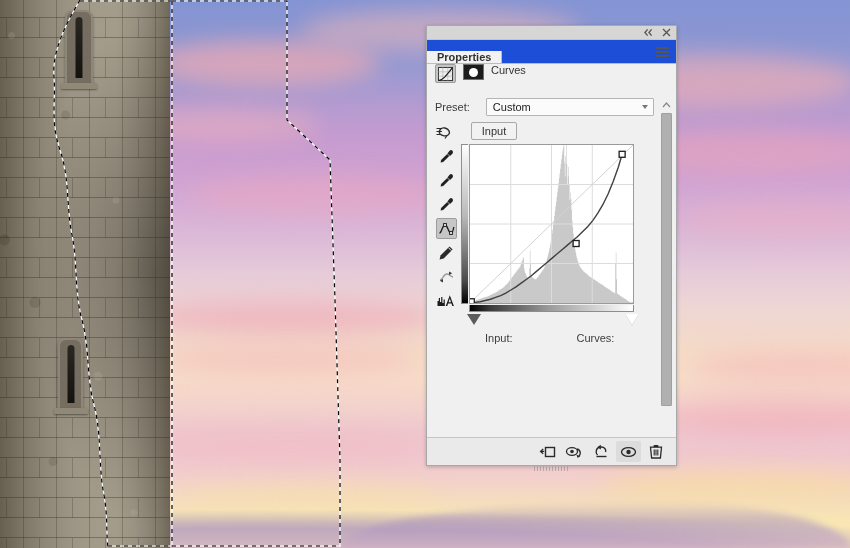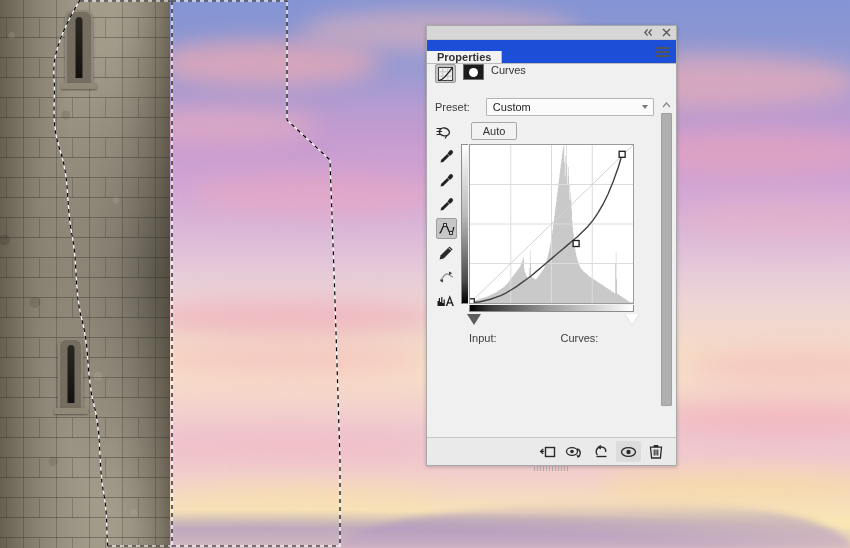--- a/index.html
+++ b/index.html
@@ -206,21 +206,21 @@
 
   .sliders { position: absolute; left: 8px; top: 170px; width: 167px; height: 14px; }
   .tri { position: absolute; width: 0; height: 0; border-left: 7px solid transparent;
          border-right: 7px solid transparent; }
   .tri.blk { left: -2px; border-top: 11px solid #5c5c5c; }
   .tri.wht { right: -3px; border-top: 11px solid transparent; }
   .tri.wht::after { content:""; position:absolute; left:-7px; top:-11px; width:0; height:0;
          border-left: 7px solid transparent; border-right: 7px solid transparent;
          border-top: 11px solid #fff; filter: drop-shadow(0 0 .6px #888); }
 
-  .iolabels { position: absolute; left: 8px; top: 188px; width: 180px;
+  .iolabels { position: absolute; left: 24px; top: 188px; width: 180px;
               font-size: 11px; color: #3d3d3d; display: flex; }
   .iolabels .o { margin-left: 64px; }
 
   .vscroll { position: absolute; right: 3px; top: 72px; width: 13px; height: 355px; }
   .vscroll .arrow { position: absolute; left: 0; width: 13px; height: 13px;
                     display: flex; align-items: center; justify-content: center; color: #777; font-size: 8px; }
   .vscroll .up { top: 0; } .vscroll .down { bottom: 0; }
   .vscroll .thumb { position: absolute; left: 1px; width: 11px; top: 15px; height: 293px;
                     background: #b0b0b0; border: 1px solid #a0a0a0; border-radius: 1px; }
 
@@ -345,21 +345,21 @@
     </div>
 
     <div class="row" style="margin-bottom:4px;">
       <div style="width:20px;height:18px;display:flex;align-items:center;justify-content:center;">
         <svg width="18" height="17" viewBox="0 0 18 17">
           <path d="M4 11 C2 8, 5 4, 9 5 C13 6, 15 10, 12 12 C10 13.5, 6 13, 4 11 Z" fill="none" stroke="#2b2b2b" stroke-width="1.3"></path>
           <path d="M0.5 5.5 H6 M0.5 8.5 H6 M0.5 11.5 H5" stroke="#2b2b2b" stroke-width="1.2"></path>
           <path d="M11 12.5 L9 15.5" stroke="#2b2b2b" stroke-width="1.2"></path>
         </svg>
       </div>
-      <div class="btn">Auto</div>
+      <div class="btn">Input</div>
     </div>
 
     <div class="graphwrap">
       <div class="tools">
         <div class="tool">
           <svg width="16" height="16" viewBox="0 0 16 16">
             <path d="M11.8 1.6 a2 2 0 0 1 2.8 2.8 L12 7 L9.4 4.4 Z" fill="#222"></path>
             <path d="M9.2 4.9 L11.3 7 L5.2 13.1 L2.6 13.6 L3.1 11 Z" fill="#222"></path>
           </svg>
         </div>

